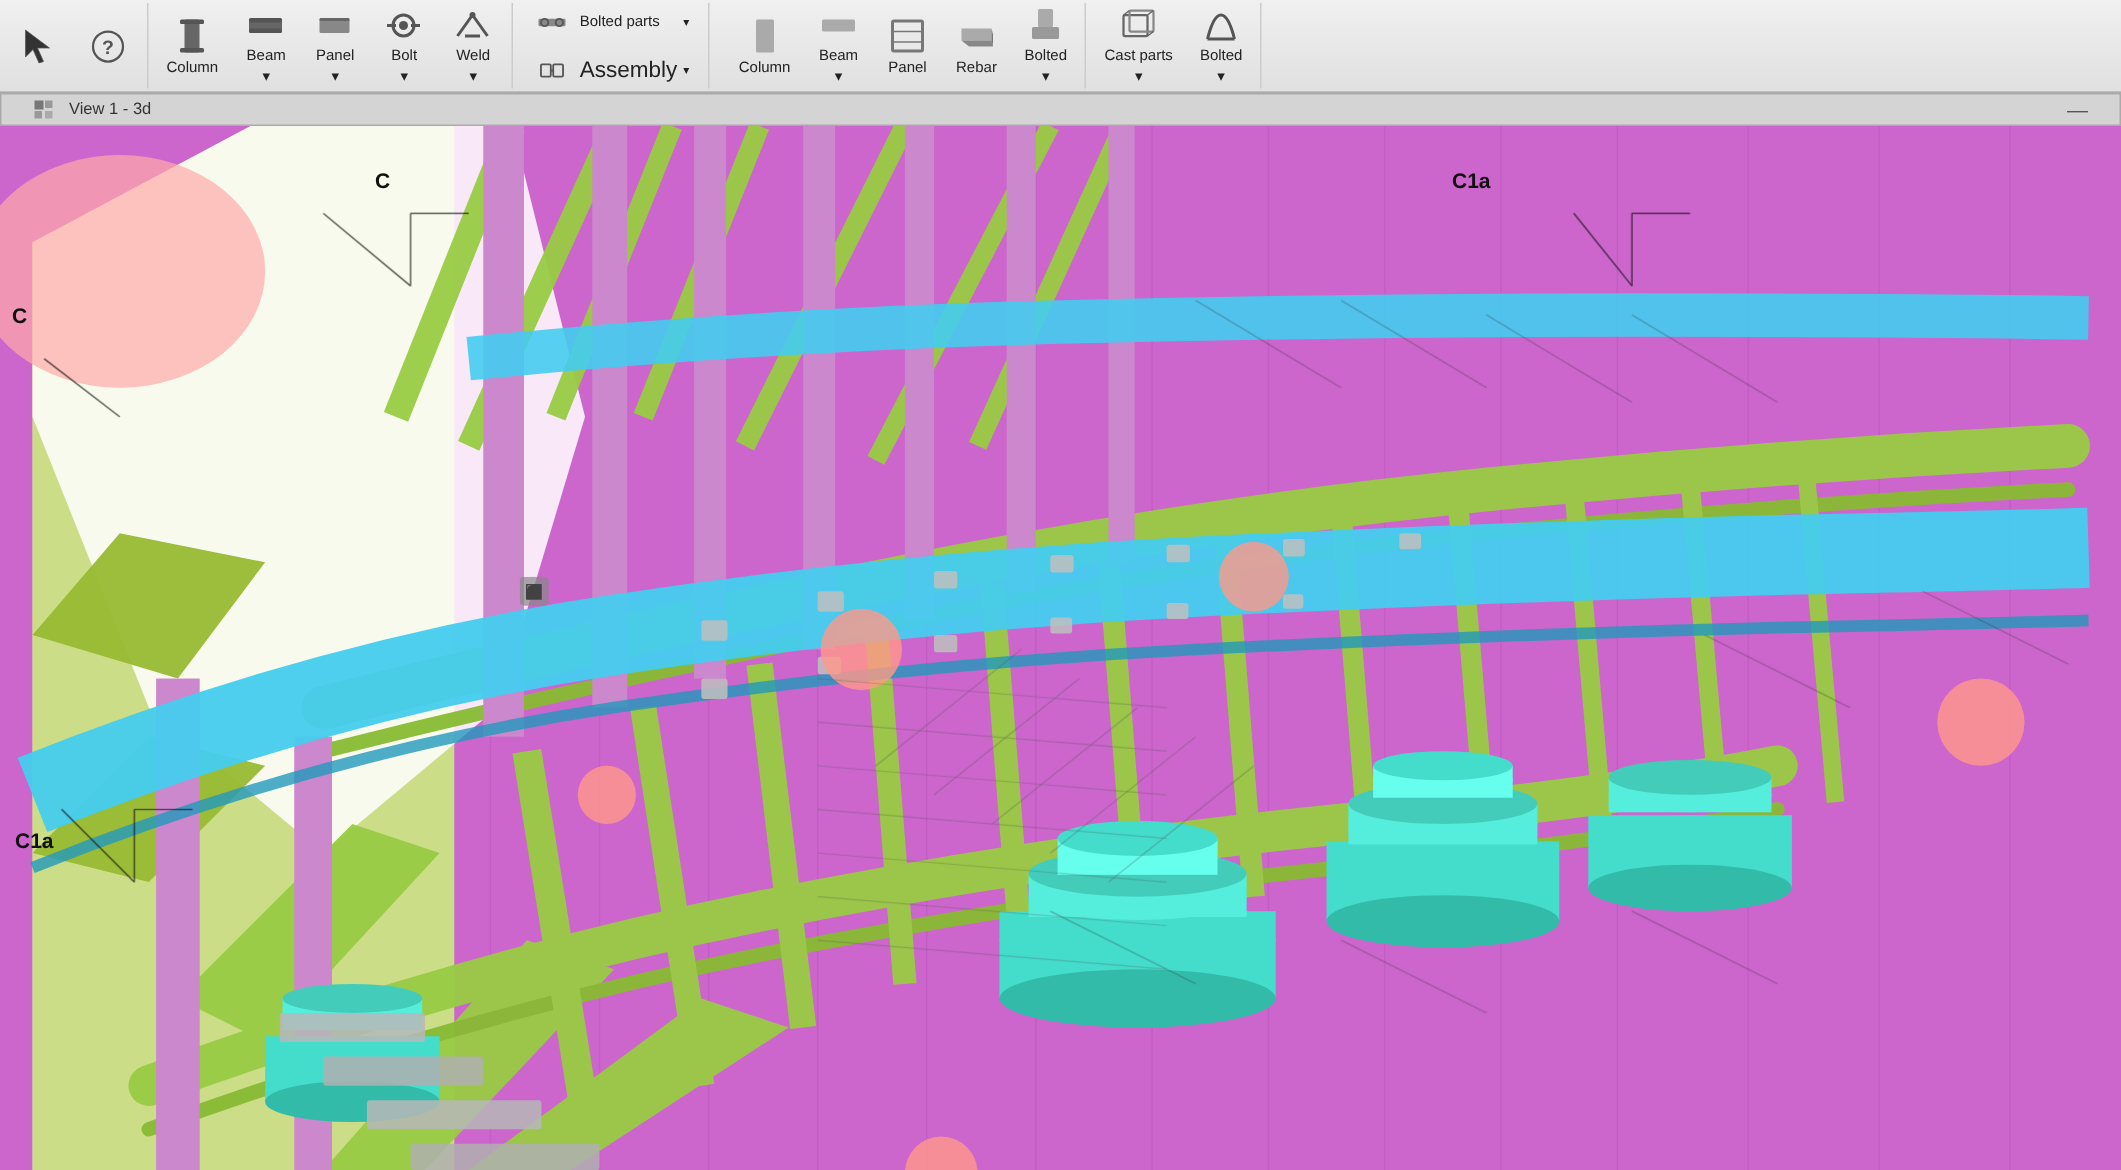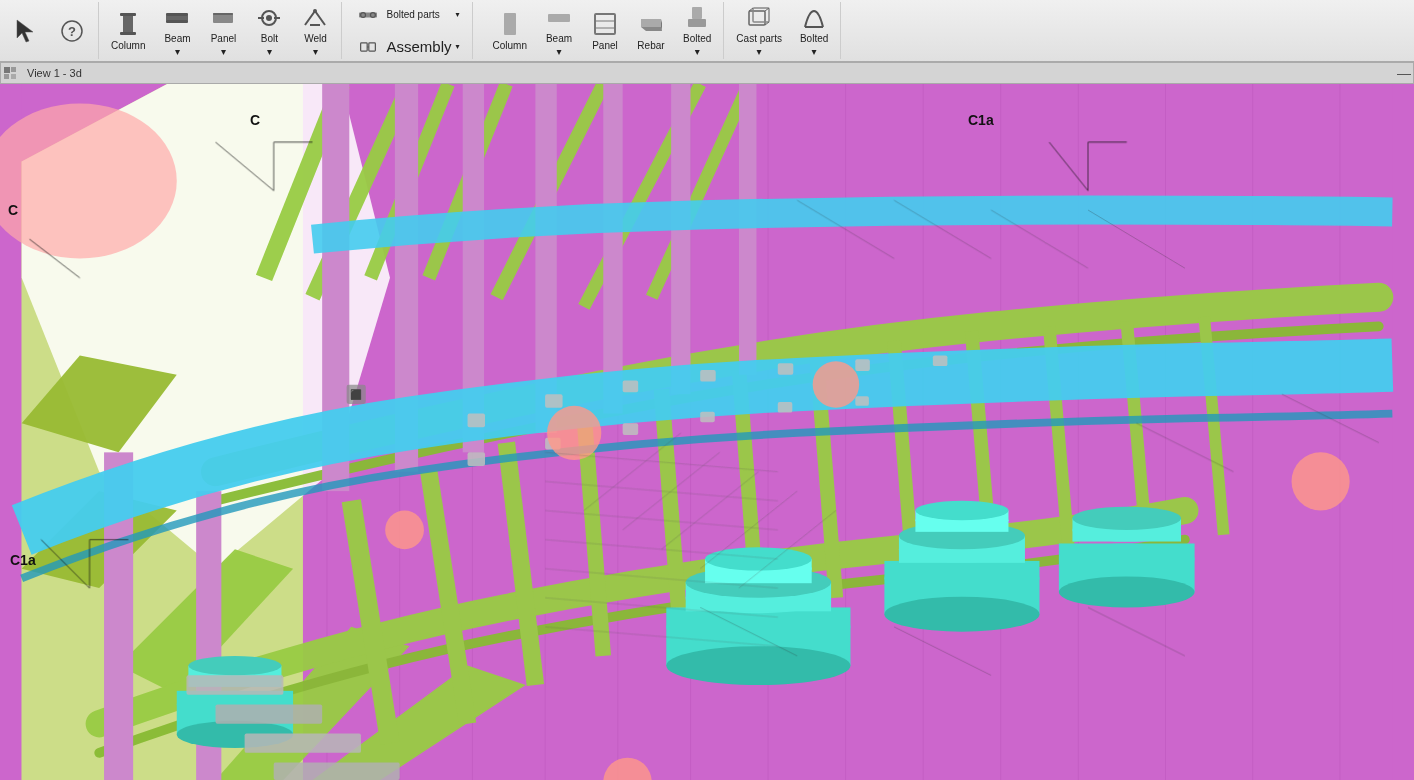--- a/index.html
+++ b/index.html
@@ -80,21 +80,21 @@
       bottom: 0;
       background: #b0b0b0;
     }
 
     #view-title-bar {
       height: 22px;
       background: #d4d4d4;
       border: 1px solid #aaa;
       display: flex;
       align-items: center;
-      padding: 0 2px;
+      padding: 0 21px;
       font-size: 11px;
       color: #333;
       user-select: none;
     }
 
     #view-title-bar .view-icon {
       width: 14px;
       height: 14px;
       background: #666;
       margin-right: 6px;

